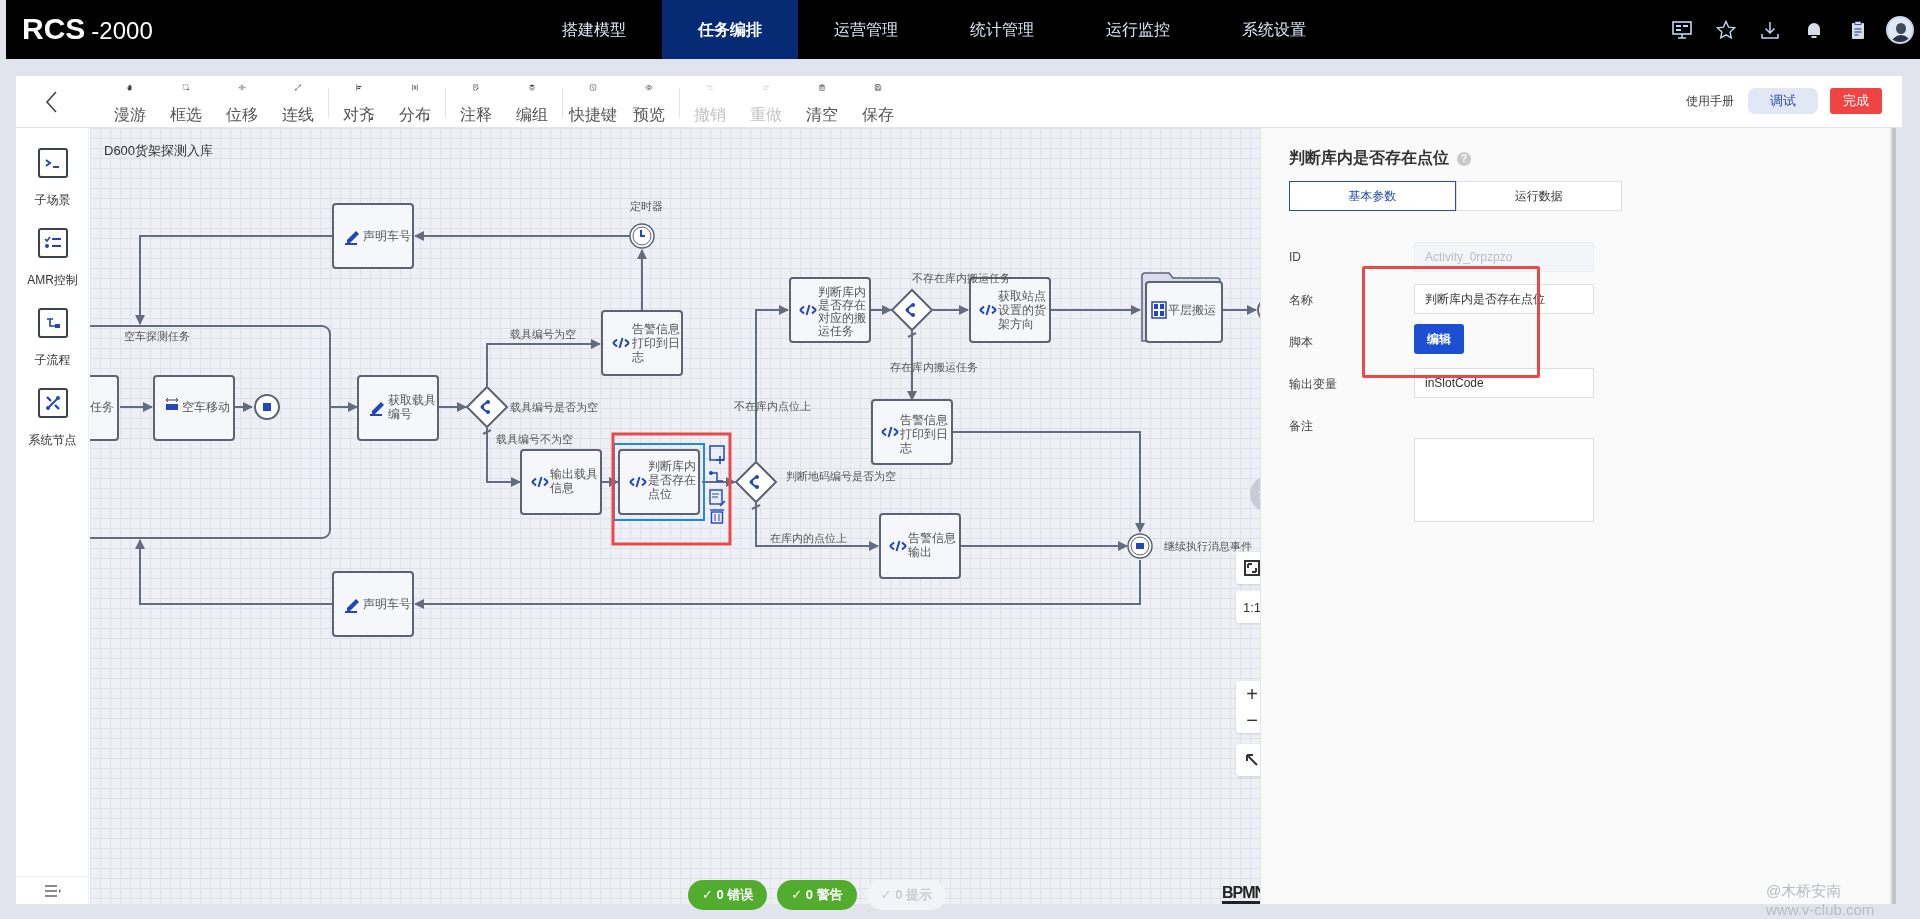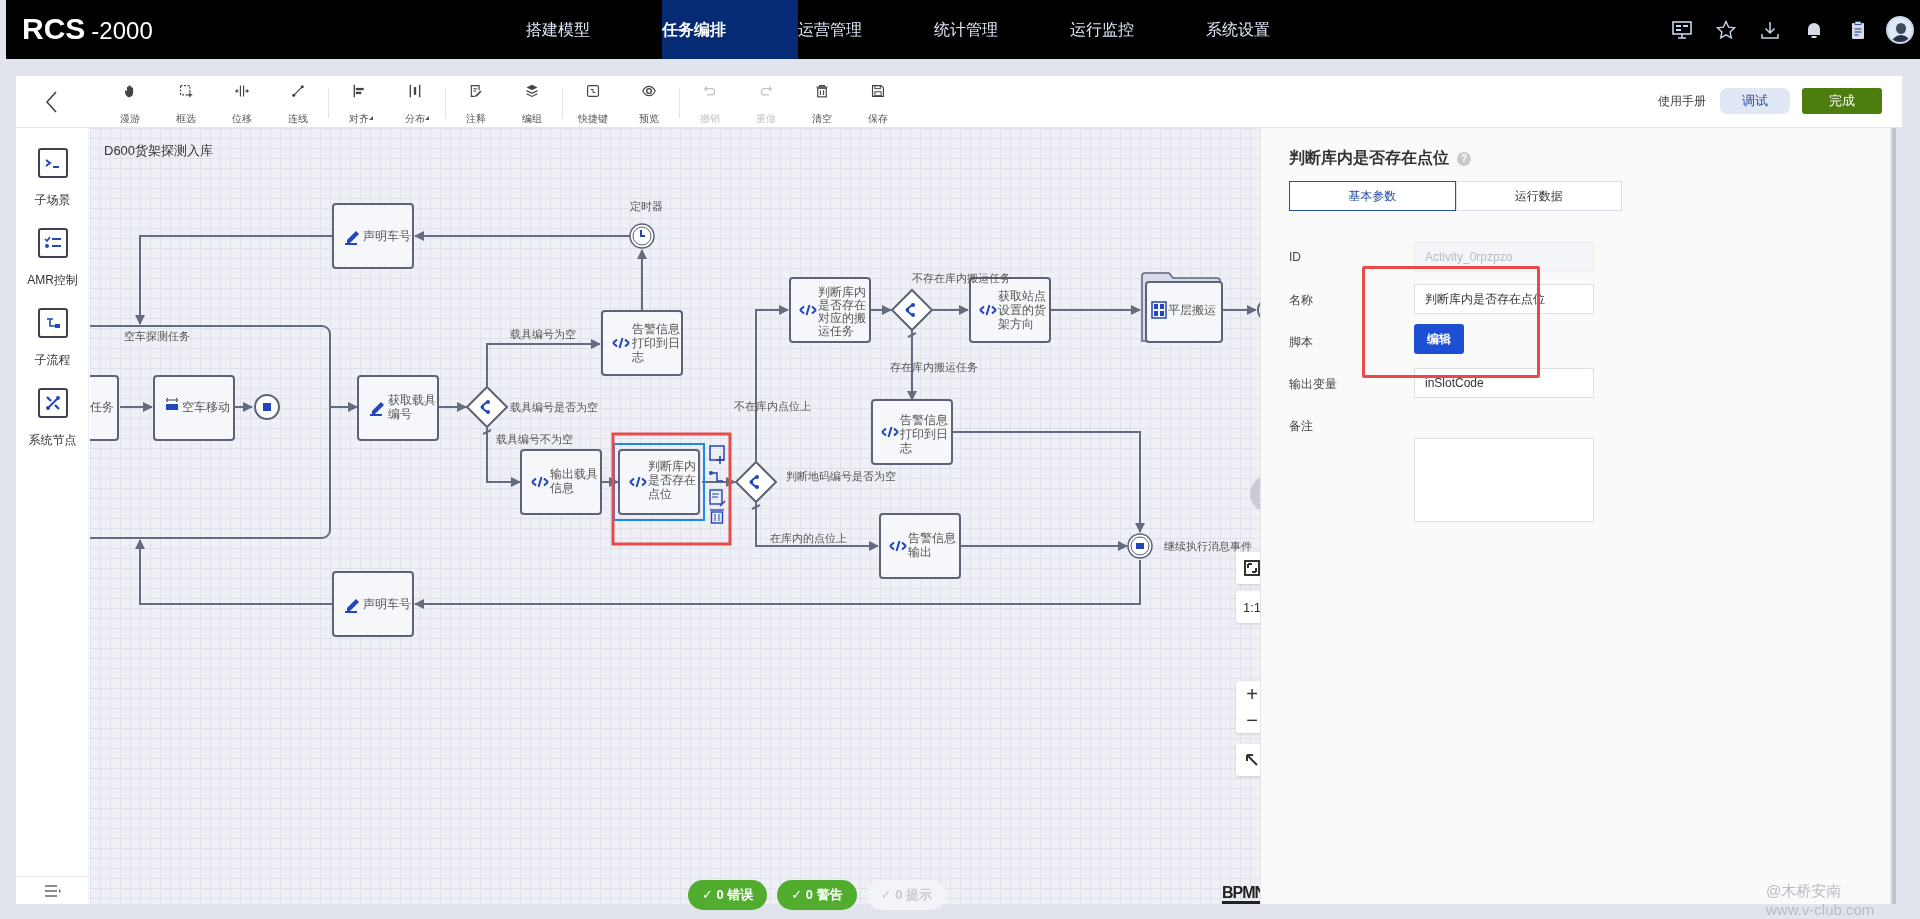--- a/index.html
+++ b/index.html
@@ -1,43 +1,43 @@
 <!DOCTYPE html>
 <html><head>
 <meta charset="utf-8">
 <style>
 *{box-sizing:border-box;margin:0;padding:0}
 html,body{width:1920px;height:919px;overflow:hidden;background:#e1e4ec;font-family:"Liberation Sans","DejaVu Sans",sans-serif;}
 .topbar{position:absolute;left:6px;top:0;width:1920px;height:59px;background:#000000;color:#fff}
 .logo{position:absolute;left:16px;top:12px;font-size:30px;font-weight:bold;letter-spacing:0px}
 .logo .suffix{font-size:24px;font-weight:normal;margin-left:6px}
 .nav{position:absolute;left:520px;top:0;height:59px;display:flex}
-.nav-item{width:136px;height:59px;line-height:59px;text-align:left;font-size:16px;color:#dfe6f7;cursor:pointer}
+.nav-item{width:136px;height:59px;line-height:59px;text-align:center;font-size:16px;color:#dfe6f7;cursor:pointer}
 .nav-item.active{background:#072a75;color:#fff;font-weight:bold}
 .top-icons{position:absolute;right:0;top:0;height:59px;display:flex;align-items:center}
 .top-icon{width:44px;height:59px;display:flex;align-items:center;justify-content:center}
 .top-icon svg{width:22px;height:22px}
 .avatar{width:28px;height:28px;border-radius:50%;background:#dfe9f7;border:2px solid #c7d4ea;margin:0 12px 0 6px;position:relative;overflow:hidden}
 .avatar:before{content:"";position:absolute;left:8px;top:5px;width:10px;height:11px;border-radius:50%;background:#404a5c}
 .avatar:after{content:"";position:absolute;left:3px;top:17px;width:20px;height:12px;border-radius:10px 10px 0 0;background:#2b3345}
 
 .panel{position:absolute;left:16px;top:76px;width:1886px;height:828px;background:#fff;border-radius:2px}
 .toolbar{position:absolute;left:0;top:0;width:1886px;height:52px;border-bottom:1px solid #e4e6ec;background:#fff}
 .back-btn{position:absolute;left:22px;top:12px;width:28px;height:28px;display:flex;align-items:center;justify-content:center}
 .tools{position:absolute;left:86px;top:6px;display:flex;align-items:flex-start}
 .tool{width:56px;height:44px;display:flex;flex-direction:column;align-items:center;justify-content:flex-start;cursor:pointer;position:relative}
 .tool svg{width:18px;height:18px;margin-top:2px}
-.tool .lbl{font-size:10px;color:#555;margin-top:14px}
+.tool .lbl{font-size:16px;color:#555;margin-top:14px}
 .tool.disabled .lbl{color:#c3c3c3}
 .tool .corner{position:absolute;right:14px;bottom:6px;width:0;height:0;border-left:4px solid transparent;border-bottom:4px solid #555}
 .sep{width:1px;height:30px;background:#e1e3e8;margin:6px 2px 0}
 .tb-right{position:absolute;right:20px;top:12px;display:flex;align-items:center}
 .manual{font-size:12px;color:#444;margin-right:14px}
 .btn-debug{width:70px;height:26px;background:#e1e7f5;color:#2a4ea3;font-size:13px;border-radius:7px;display:flex;align-items:center;justify-content:center;margin-right:12px}
-.btn-done{width:80px;height:26px;background:#4d7c0f;color:#fff;font-size:13px;border-radius:3px;display:flex;align-items:center;justify-content:center}
+.btn-done{width:52px;height:26px;background:#ef4444;color:#fff;font-size:13px;border-radius:3px;display:flex;align-items:center;justify-content:center}
 
 .palette{position:absolute;left:0;top:52px;width:73px;height:776px;background:#fff;border-right:1px solid #eceef2}
 .pal-item{position:absolute;left:0;width:73px;display:flex;flex-direction:column;align-items:center}
 .pal-item .ic{width:30px;height:30px;border:2px solid #3e4250;border-radius:3px;display:flex;align-items:center;justify-content:center;background:#fff}
 .pal-item .txt{font-size:12px;color:#333;margin-top:14px}
 .pal-bottom{position:absolute;left:0;bottom:0;width:73px;height:28px;border-top:1px solid #eceef2;display:flex;align-items:center;justify-content:center}
 
 .canvas{position:absolute;left:74px;top:52px;width:1170px;height:776px;
  background-color:#eef0f5;
  background-image:linear-gradient(#dfe2ea 1px,transparent 1px),linear-gradient(90deg,#dfe2ea 1px,transparent 1px);

